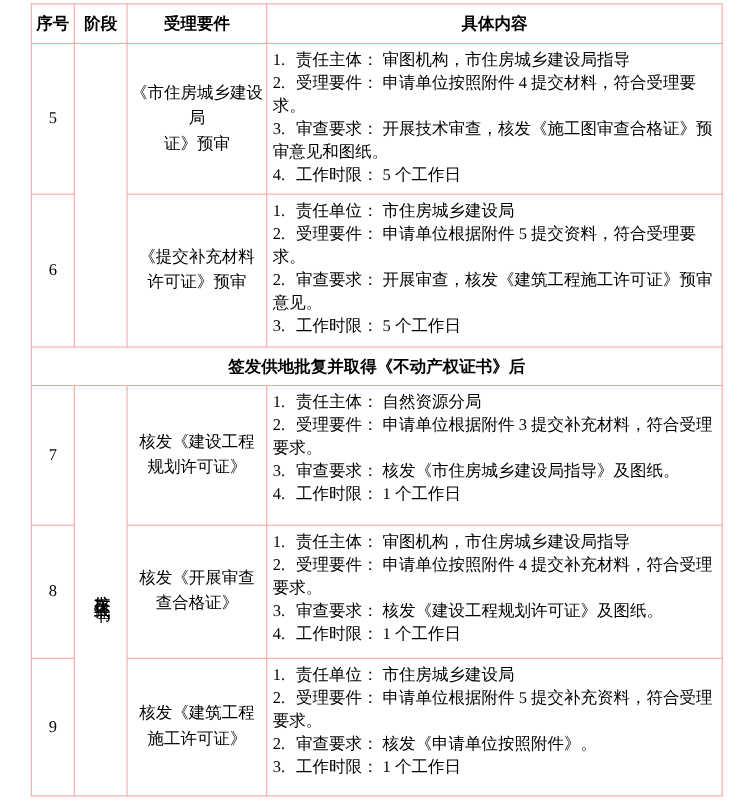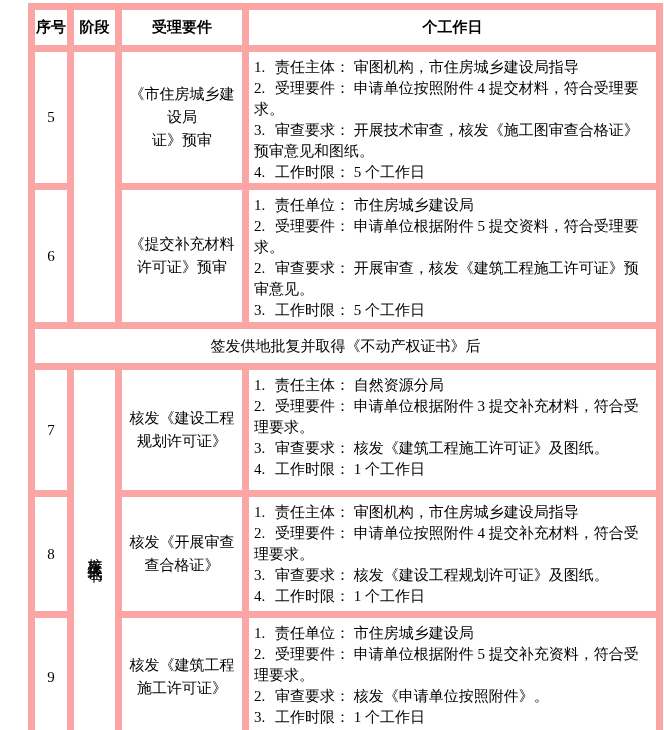--- a/index.html
+++ b/index.html
@@ -4,21 +4,21 @@
 <style>
   html,body { margin:0; padding:0; }
   body {
     width:664px; height:730px; background:#ffffff; overflow:hidden;
     font-family:"Liberation Serif","DejaVu Serif",serif; color:#000;
   }
   table {
     border-collapse:collapse; table-layout:fixed;
     margin:3px 0 0 28px; width:628px;
   }
-  th,td { border:7px solid #fca5a5; padding:0; overflow:hidden; }
+  th,td { border:1px solid #fca5a5; padding:0; overflow:hidden; }
   th {
     font-size:15px; font-weight:bold; text-align:center; vertical-align:middle;
     height:35px;
   }
   .seq-cell { text-align:center; vertical-align:middle; font-size:15px; }
   .stage-cell { text-align:center; vertical-align:middle; }
   .stage-vertical {
     display:inline-block; writing-mode:vertical-rl; text-orientation:upright;
     font-size:15px; letter-spacing:2px; line-height:1;
   }
@@ -26,21 +26,21 @@
     text-align:center; vertical-align:middle; font-size:15px;
     white-space:pre-line; line-height:23px; padding:0 2px;
   }
   .content-cell {
     vertical-align:top; padding:5px 3px 0 5px;
     font-size:15px; line-height:21px; text-align:left;
   }
   .citem { text-align:left; }
   .cnum { display:inline-block; min-width:13px; margin-right:8px; }
   .banner-cell {
-    text-align:center; vertical-align:middle; font-weight:normal;
+    text-align:center; vertical-align:middle; font-weight:bold;
     font-size:15px; height:34px;
   }
   tr.r5 { height:137px; }
   tr.r6 { height:139px; }
   tr.r7 { height:127px; }
   tr.r8 { height:121px; }
   tr.r9 { height:125px; }
 </style>
 </head>
 <body>
@@ -50,21 +50,21 @@
     <col style="width:39px">
       <col style="width:48px">
       <col style="width:127px">
       <col style="width:414px">
   </colgroup>
   <tbody>
     <tr>
       <th>序号</th>
       <th>阶段</th>
       <th>受理要件</th>
-      <th>个工作日</th>
+      <th>具体内容</th>
     </tr>
 
     <tr class="r5">
       <td class="seq-cell">5</td>
       <td class="stage-cell" rowspan="2"></td>
       <td class="link-cell">《市住房城乡建设局
 证》预审</td>
       <td class="content-cell">
           <div class="citem"><span class="cnum">1.</span><span class="clabel">责任主体： </span><span class="ctext">审图机构，市住房城乡建设局指导</span></div>
           <div class="citem"><span class="cnum">2.</span><span class="clabel">受理要件： </span><span class="ctext">申请单位按照附件 4 提交材料，符合受理要求。</span></div>
@@ -92,21 +92,21 @@
     <tr class="r7">
       <td class="seq-cell">7</td>
       <td class="stage-cell" rowspan="3">
         <span class="stage-vertical">核发正式证书</span>
       </td>
       <td class="link-cell">核发《建设工程
 规划许可证》</td>
       <td class="content-cell">
           <div class="citem"><span class="cnum">1.</span><span class="clabel">责任主体： </span><span class="ctext">自然资源分局</span></div>
           <div class="citem"><span class="cnum">2.</span><span class="clabel">受理要件： </span><span class="ctext">申请单位根据附件 3 提交补充材料，符合受理要求。</span></div>
-          <div class="citem"><span class="cnum">3.</span><span class="clabel">审查要求： </span><span class="ctext">核发《建筑工程施工许可证》及图纸。</span></div>
+          <div class="citem"><span class="cnum">3.</span><span class="clabel">审查要求： </span><span class="ctext">核发《市住房城乡建设局指导》及图纸。</span></div>
           <div class="citem"><span class="cnum">4.</span><span class="clabel">工作时限： </span><span class="ctext">1 个工作日</span></div>
         </td>
     </tr>
 
     <tr class="r8">
       <td class="seq-cell">8</td>
       <td class="link-cell">核发《开展审查
 查合格证》</td>
       <td class="content-cell">
           <div class="citem"><span class="cnum">1.</span><span class="clabel">责任主体： </span><span class="ctext">审图机构，市住房城乡建设局指导</span></div>

